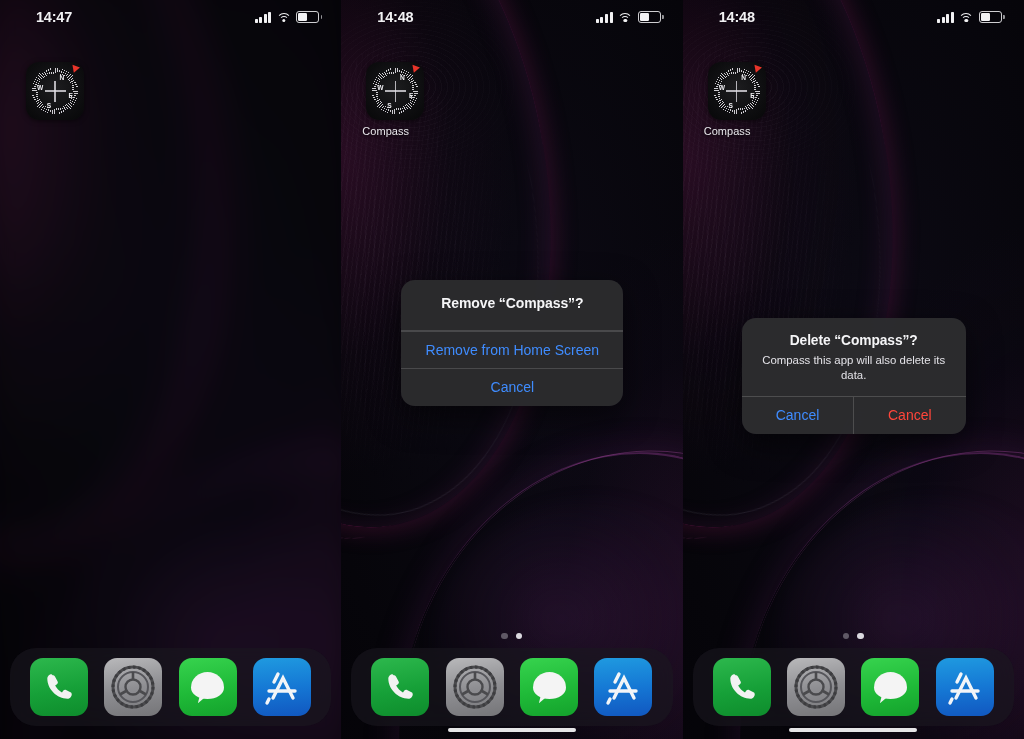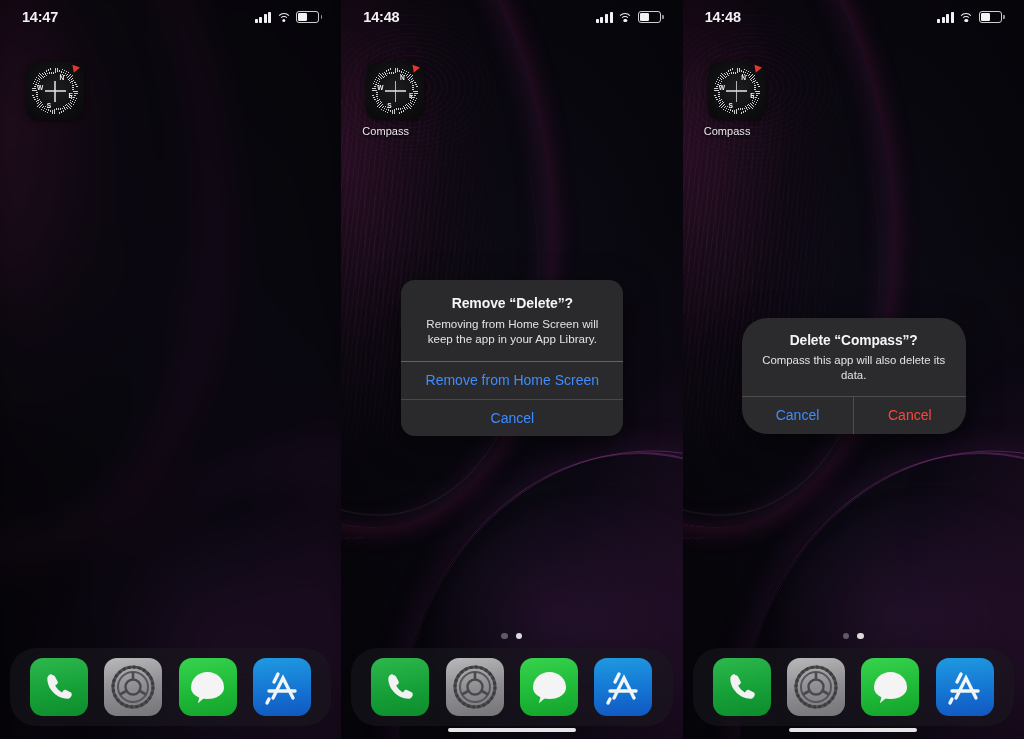--- a/index.html
+++ b/index.html
@@ -124,21 +124,21 @@
     -webkit-mask-image:radial-gradient(ellipse 60% 60% at 28% 45%, #000 0%, transparent 74%);
   }
 
   
   .blurred .wall { filter:blur(16px) brightness(0.82); transform:scale(1.12); }
 
   
   .statusbar {
     position:absolute; top:0; left:0; right:0; height:34px;
     display:flex; align-items:center; justify-content:space-between;
-    padding:0 22px 0 22px;
+    padding:0 22px 0 36px;
     z-index:30;
   }
   .sb-time {
     color:#f2f2f4; font-size:14.5px; font-weight:bold;
     letter-spacing:-0.2px;
   }
   .sb-right { display:flex; align-items:center; gap:5px; }
 
   .ico-cell { display:flex; align-items:flex-end; gap:1.6px; height:11px; }
   .ico-cell i { display:block; width:3px; background:#f2f2f4; border-radius:0.7px; }
@@ -248,21 +248,21 @@
   .sheet-btn {
     height:37px; display:flex; align-items:center; justify-content:center;
     font-size:14px; color:#3f8cff;
   }
   .sheet-btn.destructive { color:#ff453a; }
 
   
   .alert {
     position:absolute;
     left:59px; top:318px; width:224px;
-    border-radius:25px; overflow:hidden;
+    border-radius:14px; overflow:hidden;
     background:rgba(45,45,47,0.96);
     backdrop-filter:blur(24px);
     -webkit-backdrop-filter:blur(24px);
     box-shadow:0 10px 32px rgba(0,0,0,0.55);
     z-index:40;
   }
   .alert-head { padding:15px 18px 13px; text-align:center; }
   .alert-title { color:#f5f5f7; font-size:13.8px; font-weight:bold; margin-bottom:5px; letter-spacing:-0.1px; }
   .alert-msg { color:#e3e2e7; font-size:11.4px; line-height:1.33; }
   .alert-sep { height:0.6px; background:rgba(255,255,255,0.16); }
@@ -453,22 +453,21 @@
       <div class="applabel">Compass</div>
     </div>
 
     <div class="pagedots">
       <div class="dot"></div>
       <div class="dot active"></div>
     </div>
 
     <div class="sheet">
       <div class="sheet-head">
-        <div class="sheet-title">Remove “Delete”?</div>
-        <div class="sheet-msg">Removing from Home Screen will keep the app in your App Library.</div>
+        <div class="sheet-title">Remove “Compass”?</div>
       </div>
       <div class="sheet-sep"></div>
       <div class="sheet-sep"></div>
       <div class="sheet-btn">Remove from Home Screen</div>
       <div class="sheet-sep"></div>
       <div class="sheet-btn">Cancel</div>
     </div>
 
     <div class="dock">
       <div class="dockicon ic-phone">

